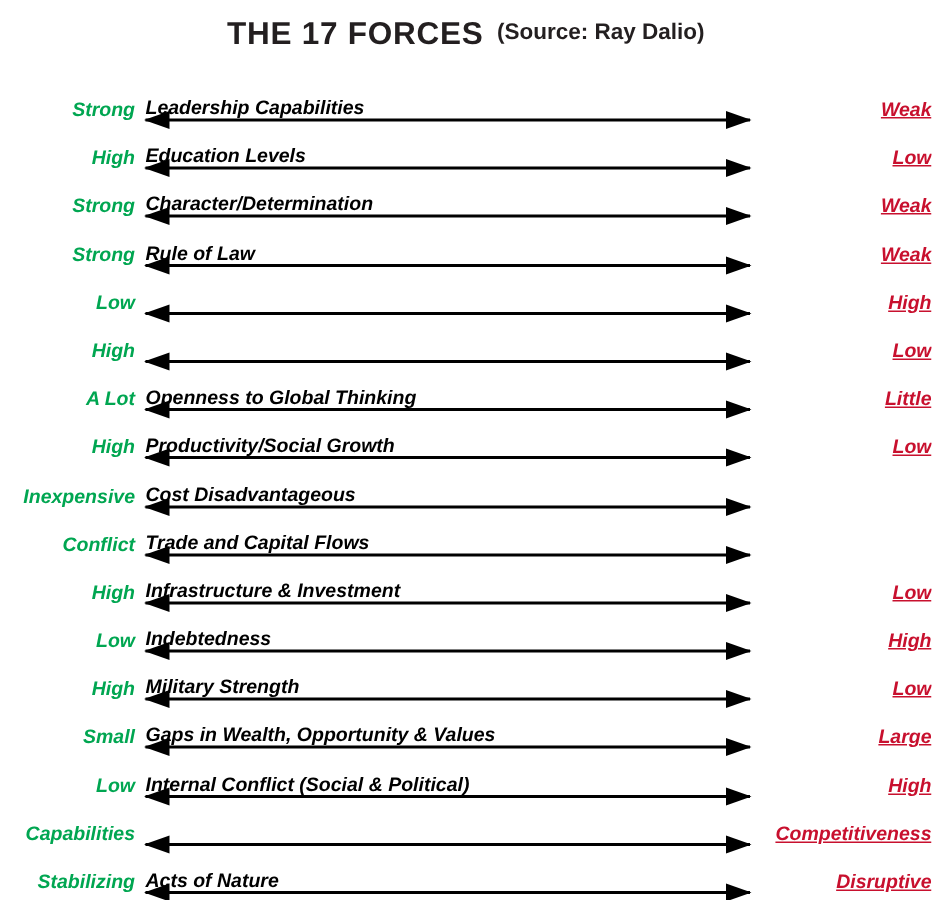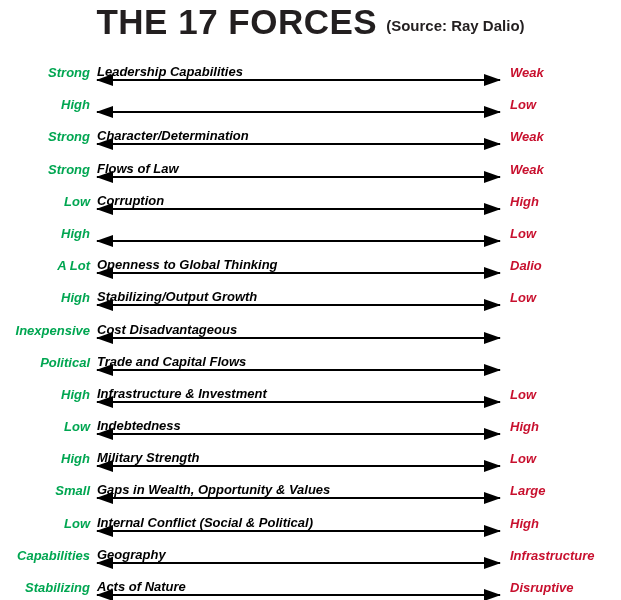--- a/index.html
+++ b/index.html
@@ -22,21 +22,21 @@
   }
   .title {
     padding-top: 4px;
     height: 40px;
     line-height: 36px;
     text-align: center;
     white-space: nowrap;
     color: var(--title-ink);
   }
   .title-main {
-    font-size: 35px;
+    font-size: 21px;
     font-weight: 800;
     letter-spacing: 0.5px;
   }
   .title-source {
     font-size: 15px;
     font-weight: 700;
     margin-left: 9px;
     vertical-align: 3px;
   }
   .rows {
@@ -58,22 +58,23 @@
   }
   .lbl.left {
     left: 0;
     width: 90px;
     text-align: right;
     color: var(--green);
   }
   .lbl.right {
     left: 510px;
     width: 111px;
-    text-align: left;
+    text-align: right;
     color: var(--red);
+    text-decoration: underline;
   }
   .center {
     position: absolute;
     left: 97px;
     width: 403px;
     top: 1px;
     text-align: left;
     font-size: 13px;
     font-weight: 700;
     font-style: italic;
@@ -120,73 +121,73 @@
   <div class="rows">
   <div class="row">
     <span class="lbl left">Strong</span>
     <span class="center">Leadership Capabilities</span>
     <div class="arrow"></div>
     <span class="lbl right">Weak</span>
   </div>
 
   <div class="row">
     <span class="lbl left">High</span>
+    <span class="center">Education Levels</span>
     <div class="arrow"></div>
     <span class="lbl right">Low</span>
   </div>
 
   <div class="row">
     <span class="lbl left">Strong</span>
     <span class="center">Character/Determination</span>
     <div class="arrow"></div>
     <span class="lbl right">Weak</span>
   </div>
 
   <div class="row">
     <span class="lbl left">Strong</span>
-    <span class="center">Flows of Law</span>
+    <span class="center">Rule of Law</span>
     <div class="arrow"></div>
     <span class="lbl right">Weak</span>
   </div>
 
   <div class="row">
     <span class="lbl left">Low</span>
-    <span class="center">Corruption</span>
     <div class="arrow"></div>
     <span class="lbl right">High</span>
   </div>
 
   <div class="row">
     <span class="lbl left">High</span>
     <div class="arrow"></div>
     <span class="lbl right">Low</span>
   </div>
 
   <div class="row">
     <span class="lbl left">A Lot</span>
     <span class="center">Openness to Global Thinking</span>
     <div class="arrow"></div>
-    <span class="lbl right">Dalio</span>
-  </div>
-
-  <div class="row">
-    <span class="lbl left">High</span>
-    <span class="center">Stabilizing/Output Growth</span>
+    <span class="lbl right">Little</span>
+  </div>
+
+  <div class="row">
+    <span class="lbl left">High</span>
+    <span class="center">Productivity/Social Growth</span>
     <div class="arrow"></div>
     <span class="lbl right">Low</span>
   </div>
 
   <div class="row">
     <span class="lbl left">Inexpensive</span>
     <span class="center">Cost Disadvantageous</span>
     <div class="arrow"></div>
   </div>
 
   <div class="row">
-    <span class="lbl left">Political</span>
+    <span class="lbl left">Conflict</span>
     <span class="center">Trade and Capital Flows</span>
     <div class="arrow"></div>
   </div>
 
   <div class="row">
     <span class="lbl left">High</span>
     <span class="center">Infrastructure &amp; Investment</span>
     <div class="arrow"></div>
     <span class="lbl right">Low</span>
   </div>
@@ -214,23 +215,22 @@
 
   <div class="row">
     <span class="lbl left">Low</span>
     <span class="center">Internal Conflict (Social &amp; Political)</span>
     <div class="arrow"></div>
     <span class="lbl right">High</span>
   </div>
 
   <div class="row">
     <span class="lbl left">Capabilities</span>
-    <span class="center">Geography</span>
-    <div class="arrow"></div>
-    <span class="lbl right">Infrastructure</span>
+    <div class="arrow"></div>
+    <span class="lbl right">Competitiveness</span>
   </div>
 
   <div class="row">
     <span class="lbl left">Stabilizing</span>
     <span class="center">Acts of Nature</span>
     <div class="arrow"></div>
     <span class="lbl right">Disruptive</span>
   </div>
 </div>
 

